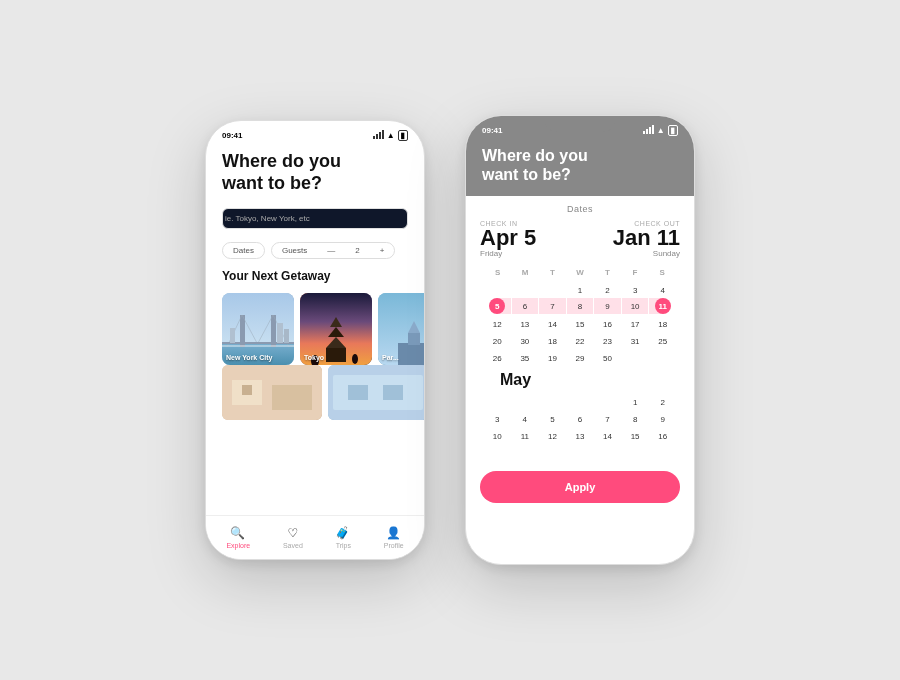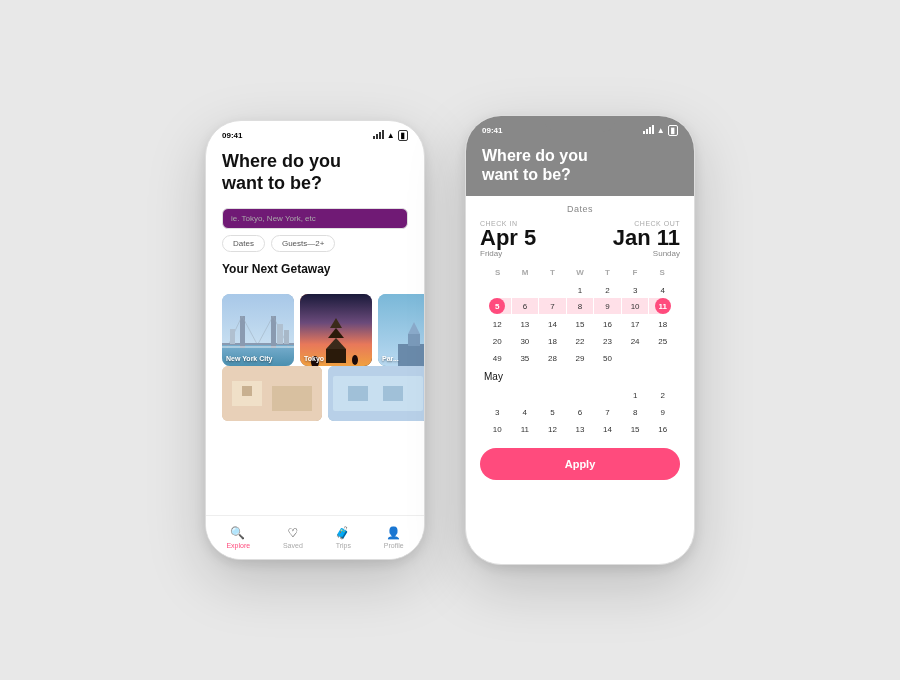--- a/index.html
+++ b/index.html
@@ -72,27 +72,27 @@
     }
 
     .phone1-title {
       font-size: 18px;
       font-weight: 700;
       line-height: 1.2;
       color: #111;
     }
 
     .search-bar {
-      margin: 8px 16px 0;
+      margin: 8px 16px 7px;
       border: 1px solid #e0e0e0;
       border-radius: 6px;
-      padding: 5px 8px;
+      padding: 5px 2px;
       font-size: 8px;
       color: #aaa;
-      background: #701a75;
+      background: #0f172a;
     }
 
     .filter-row {
       display: flex;
       gap: 6px;
       padding: 6px 16px;
       align-items: center;
     }
 
     .filter-btn {
@@ -100,28 +100,28 @@
       border-radius: 20px;
       padding: 3px 10px;
       font-size: 8px;
       color: #555;
       background: #fff;
     }
 
     .filter-btn-guests {
       display: flex;
       align-items: center;
-      gap: 0;
+      gap: 20px;
     }
 
     .section-title {
       font-size: 12px;
       font-weight: 700;
       color: #111;
-      padding: 4px 16px 18px;
+      padding: 4px 16px 10px;
     }
 
     .cards-row {
       display: flex;
       gap: 6px;
       padding: 0 16px;
       overflow: hidden;
     }
 
     .card {
@@ -272,28 +272,28 @@
       border-radius: 50%;
       line-height: 14px;
       height: 16px;
       width: 16px;
       margin: auto;
     }
 
     .cal-cell.empty { }
 
     .cal-month-label {
-      font-size: 10px;
-      font-weight: 400;
+      font-size: 16px;
+      font-weight: 700;
       color: #111;
-      margin: 6px 0 4px;
+      margin: 6px 16px 4px;
     }
 
     .apply-btn {
-      margin: 4px 14px;
+      margin: 20px 14px;
       background: #ff4b7d;
       color: #fff;
       border: none;
       border-radius: 25px;
       height: 32px;
       width: calc(100% - 28px);
       font-size: 11px;
       font-weight: 600;
       cursor: pointer;
     }
@@ -548,25 +548,25 @@
             <div class="cal-cell">14</div>
             <div class="cal-cell">15</div>
             <div class="cal-cell">16</div>
             <div class="cal-cell">17</div>
             <div class="cal-cell">18</div>
             <div class="cal-cell">20</div>
             <div class="cal-cell">30</div>
             <div class="cal-cell">18</div>
             <div class="cal-cell">22</div>
             <div class="cal-cell">23</div>
-            <div class="cal-cell">24</div>
+            <div class="cal-cell">31</div>
             <div class="cal-cell">25</div>
-            <div class="cal-cell">49</div>
+            <div class="cal-cell">26</div>
             <div class="cal-cell">35</div>
-            <div class="cal-cell">28</div>
+            <div class="cal-cell">19</div>
             <div class="cal-cell">29</div>
             <div class="cal-cell">50</div>
             <div class="cal-cell empty"></div>
             <div class="cal-cell empty"></div>
           </div>
 
         <div class="cal-month-label">May</div>
 
         <div id="may-grid" class="cal-grid">
             <div class="cal-cell"></div>

